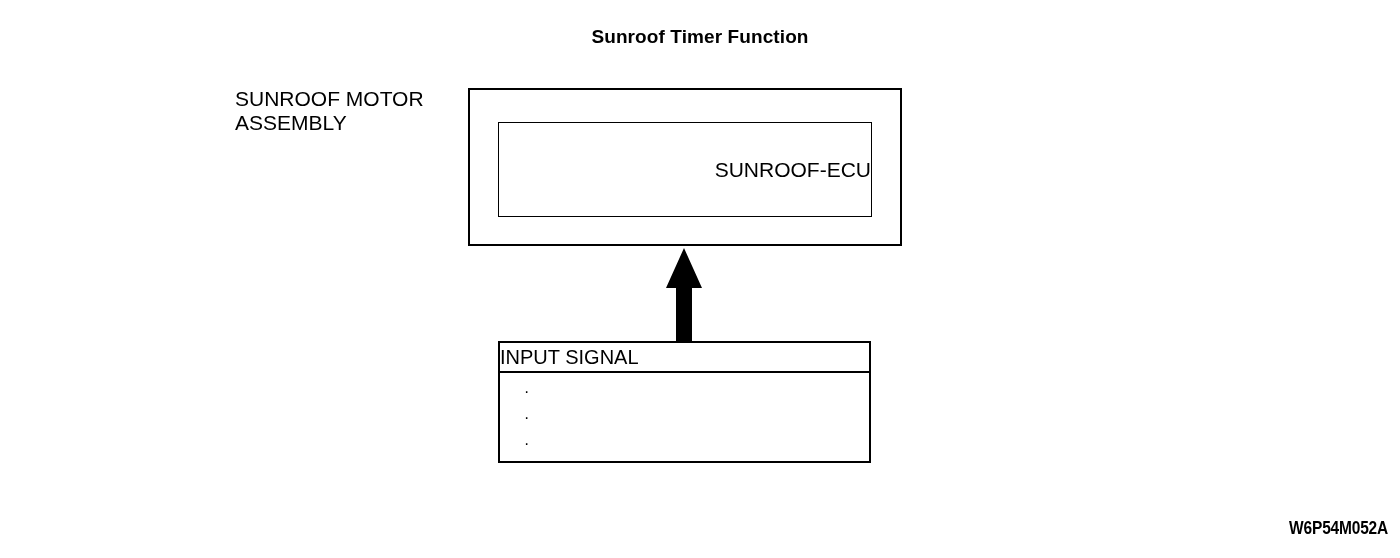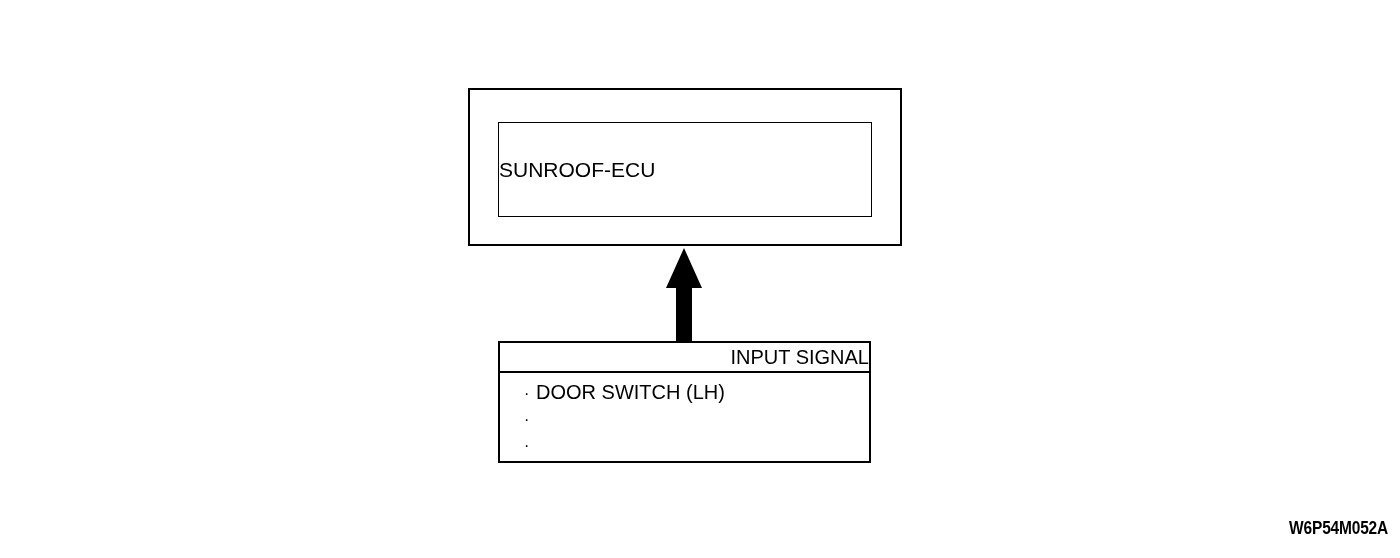--- a/index.html
+++ b/index.html
@@ -60,21 +60,21 @@
     position: absolute;
     left: 498px;
     top: 122px;
     width: 374px;
     height: 95px;
     border: 1.6px solid #000000;
     box-sizing: border-box;
     background: #ffffff;
     display: flex;
     align-items: center;
-    justify-content: flex-start;
+    justify-content: flex-end;
   }
   .inner-box-label {
     font-size: 21px;
     white-space: pre;
   }
 
   
   .signal-arrow {
     position: absolute;
     left: 660px;
@@ -92,22 +92,21 @@
     height: 122px;
     border: 2.2px solid #000000;
     box-sizing: border-box;
     background: #ffffff;
   }
   .input-box-header {
     height: 28px;
     border-bottom: 2.2px solid #000000;
     display: flex;
     align-items: center;
-    justify-content: flex-end;
-    padding-left: 31px;
+    justify-content: flex-start;
   }
   .input-box-header-label {
     font-size: 20px;
     white-space: pre;
   }
   .input-box-list {
     padding: 6px 0 0 24px;
   }
   .input-list-item {
     font-size: 20px;
@@ -135,40 +134,42 @@
     transform: scaleX(0.86);
     transform-origin: right center;
     white-space: pre;
   }
 </style>
 </head>
 <body>
 
 <div id="page">
 
+  <div class="diagram-title">Sunroof Timer Function</div>
 
+  <div class="assembly-label">SUNROOF MOTOR
+ASSEMBLY</div>
 
   <div class="outer-box"></div>
 
   <div class="inner-box">
     <span class="inner-box-label">SUNROOF-ECU</span>
   </div>
 
   <svg class="signal-arrow" viewBox="0 0 48 98">
     <polygon points="24,2 42,42 32,42 32,98 16,98 16,42 6,42" fill="#000000"></polygon>
   </svg>
 
   <div class="input-box">
     <div class="input-box-header">
       <span class="input-box-header-label">INPUT SIGNAL</span>
     </div>
     <div class="input-box-list">
       <div class="input-list-item">
         <span class="bullet-dot">·</span>
-        <span>DOOR SWITCH (LH)</span>
       </div>
       <div class="input-list-item">
         <span class="bullet-dot">·</span>
       </div>
       <div class="input-list-item">
         <span class="bullet-dot">·</span>
       </div>
     </div>
   </div>
 

